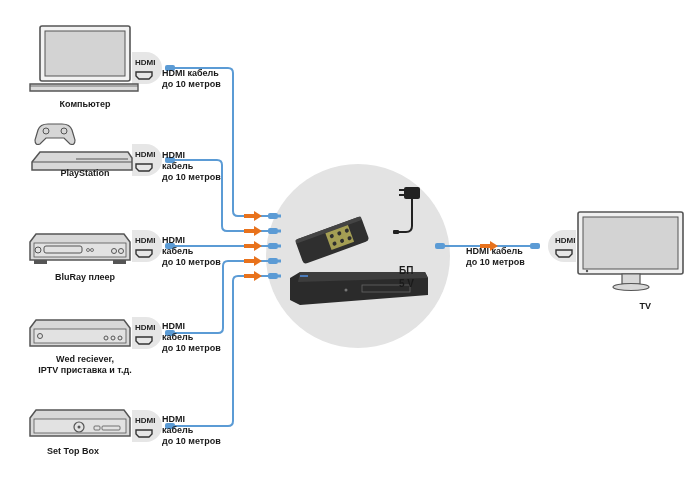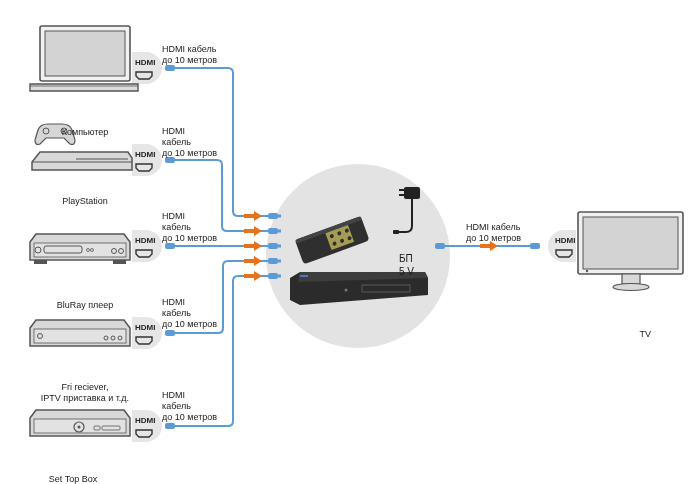--- a/index.html
+++ b/index.html
@@ -1,21 +1,21 @@
 <!DOCTYPE html>
 <html><head>
 <meta charset="utf-8">
 <style>
   html, body { margin:0; padding:0; background:#ffffff; }
   body { width:700px; height:484px; position:relative; overflow:hidden;
          font-family:"Liberation Sans", sans-serif; }
-  .lbl { position:absolute; font-size:9px; font-weight:normal; color:#1a1a1a;
-         line-height:11px; white-space:pre; }
-  .dev-name { position:absolute; font-size:9px; font-weight:normal; color:#1a1a1a;
-              text-align:center; line-height:11px;margin-top:28px; }
+  .lbl { position:absolute; font-size:9px; font-weight:bold; color:#1a1a1a;
+         line-height:11px; white-space:pre;margin-top:24px; }
+  .dev-name { position:absolute; font-size:9px; font-weight:bold; color:#1a1a1a;
+              text-align:center; line-height:11px; }
   svg { position:absolute; left:0; top:0; }
   .hdmi-txt { font-family:"Liberation Sans", sans-serif; font-size:8px; font-weight:bold; fill:#222; }
 </style>
 </head>
 <body>
 
 <svg width="700" height="484" viewBox="0 0 700 484">
 
   <circle cx="358" cy="256" r="92" fill="#e3e3e3"></circle>
 
@@ -214,23 +214,23 @@
 <div class="lbl" style="left:162px;top:297px;">HDMI
 кабель
 до 10 метров</div>
 <div class="lbl" style="left:162px;top:390px;">HDMI
 кабель
 до 10 метров</div>
 
 <div class="dev-name" style="left:20px;top:99px;width:130px;">Компьютер</div>
 <div class="dev-name" style="left:20px;top:168px;width:130px;">PlayStation</div>
 <div class="dev-name" style="left:20px;top:272px;width:130px;">BluRay плеер</div>
-<div class="dev-name" style="left:10px;top:354px;width:150px;white-space:pre;">Fri reciever,
+<div class="dev-name" style="left:10px;top:354px;width:150px;white-space:pre;">Wed reciever,
 IPTV приставка и т.д.</div>
 <div class="dev-name" style="left:8px;top:446px;width:130px;">Set Top Box</div>
 
-<div class="lbl" style="left:399px;top:252px;font-size:10px;line-height:13px;text-align:left;">БП
+<div class="lbl" style="left:399px;top:240px;font-size:10px;line-height:13px;text-align:left;">БП
 5 V</div>
 
 <div class="lbl" style="left:466px;top:222px;">HDMI кабель
 до 10 метров</div>
 
 <div class="dev-name" style="left:611px;top:301px;width:40px;text-align:right;">TV</div>
 
 </body></html>

